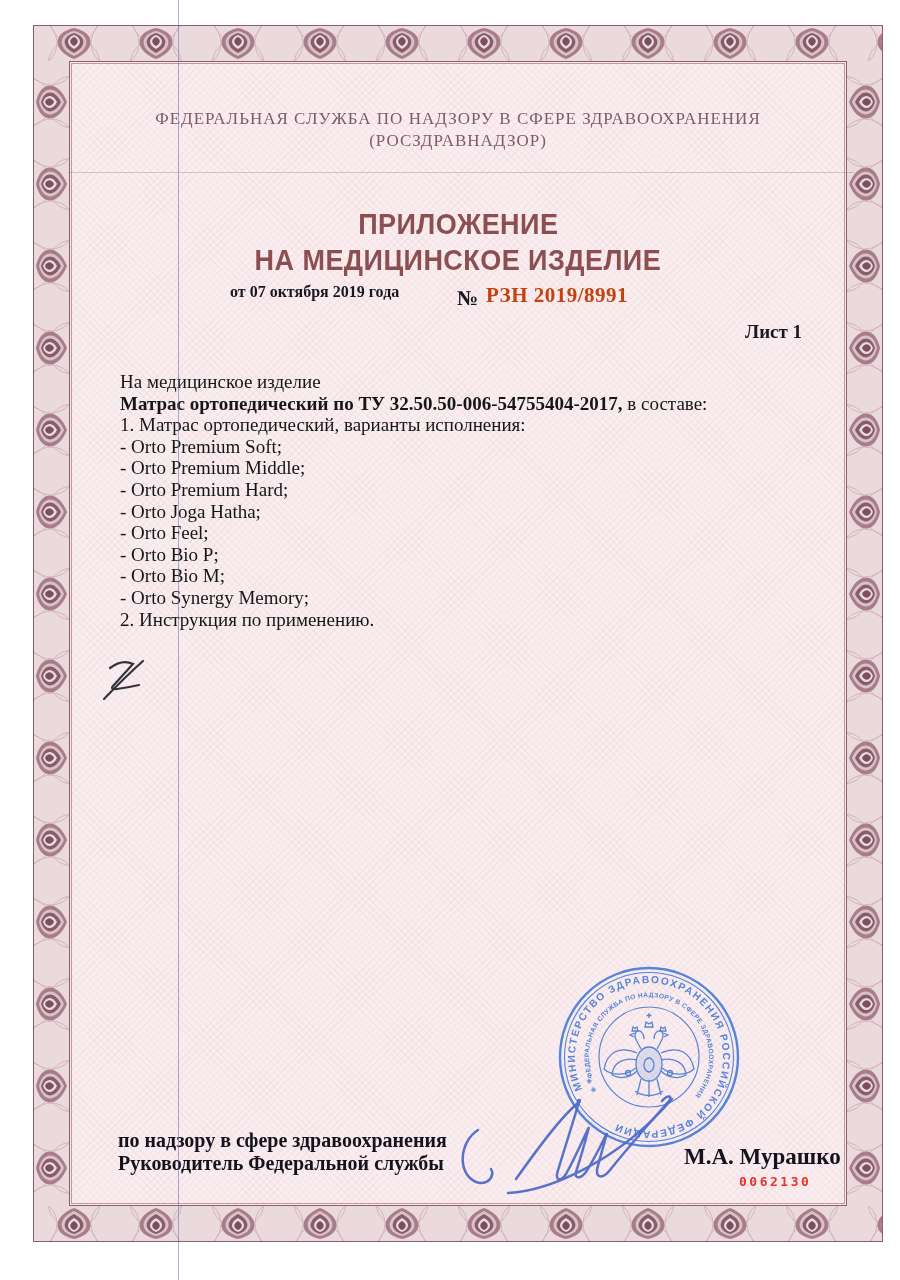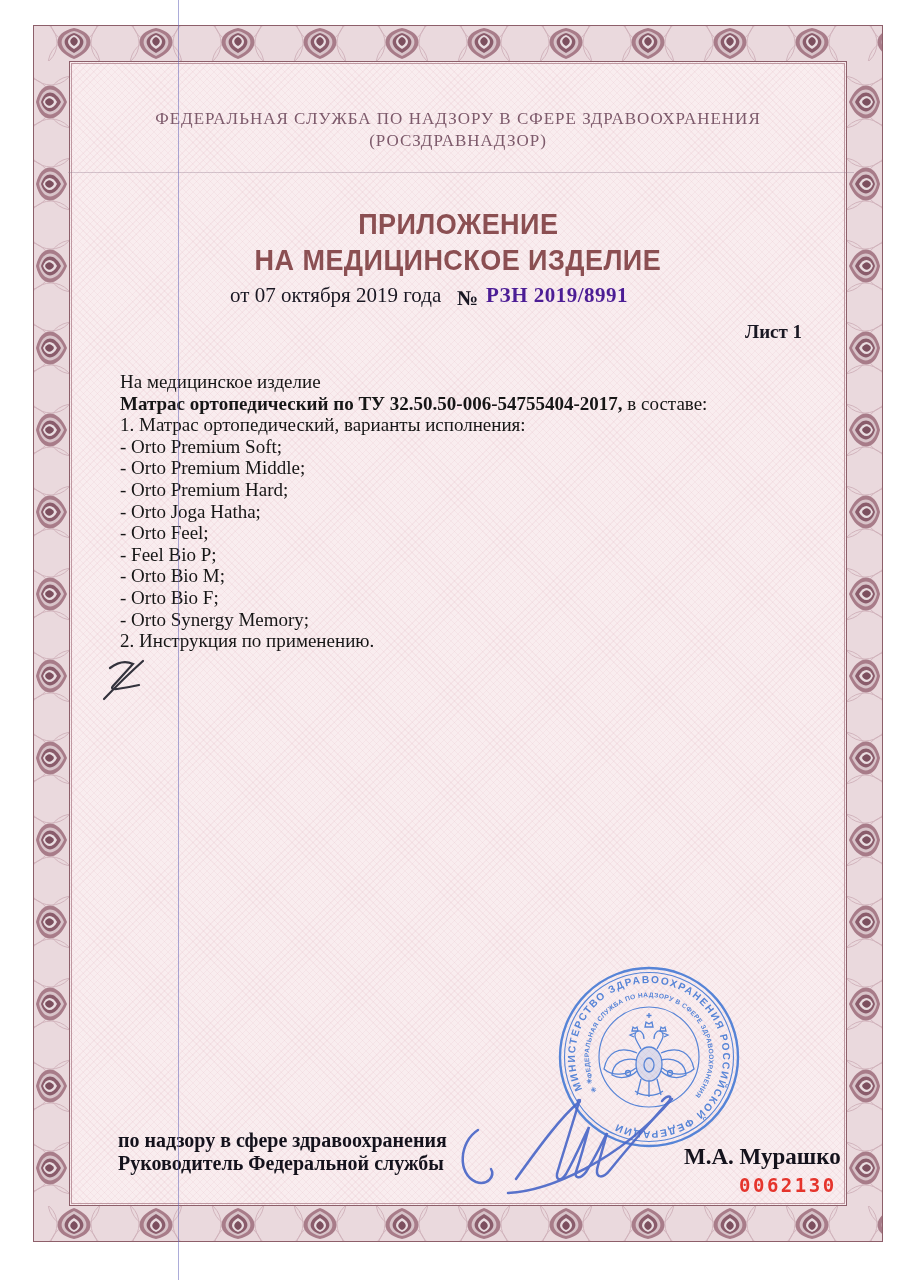--- a/index.html
+++ b/index.html
@@ -26,38 +26,38 @@
     left:25px;top:108px;width:850px;text-align:center;
     color:#7d5a6b;font-size:17px;line-height:22px;letter-spacing:1px;
   }
   .title{
     left:25px;top:171px;width:850px;text-align:center;
     color:#8b4f52;font-family:"Liberation Sans", sans-serif;font-weight:bold;
     font-size:30px;line-height:36px;margin-top:35px;
   }
   .title .tline{display:inline-block;transform:scaleX(.9);transform-origin:center;white-space:nowrap;letter-spacing:.5px;}
   .dateline{top:283px;left:0;width:900px;height:30px;}
-  .date-text{position:absolute;left:222px;top:0;font-weight:normal;font-size:21px;color:#191722;}
+  .date-text{position:absolute;left:222px;top:0;font-weight:bold;font-size:16px;color:#191722;}
   .num-sign{position:absolute;left:449px;top:3px;font-weight:bold;font-size:21px;color:#191722;}
-  .num-value{position:absolute;left:478px;top:0;font-weight:bold;font-size:21px;color:#4c1d95;letter-spacing:.5px;}
+  .num-value{position:absolute;left:478px;top:0;font-weight:bold;font-size:21px;color:#c2410c;letter-spacing:.5px;}
   .sheet{left:737px;top:321px;font-weight:bold;font-size:19px;color:#191722;}
   .bodytext{
     left:112px;top:371px;width:620px;
     font-size:19px;line-height:21.6px;color:#161616;white-space:nowrap;
   }
   .bodytext .b{font-weight:bold;}
   .sig-title{
     left:110px;top:1129px;width:420px;
     font-weight:bold;font-size:20px;line-height:23px;color:#14121c;
   }
   .sig-name{left:676px;top:1144px;font-weight:bold;font-size:23px;color:#14121c;}
   .serial{
     left:731px;top:1174px;
     font-family:"DejaVu Sans Mono", monospace;font-weight:bold;
-    font-size:19px;letter-spacing:2.5px;color:#e5342c;
+    font-size:13px;letter-spacing:2.5px;color:#e5342c;
   }
   .stamp{left:549px;top:965px;z-index:20;opacity:.95;}
   .signature{left:438px;top:1082px;z-index:25;}
   .handmark{left:92px;top:658px;z-index:10;}
 </style>
 </head>
 <body>
 
 <div class="page">
 
@@ -151,23 +151,22 @@
 
   <div class="abs bodytext">
     <div>На медицинское изделие</div>
     <div><span class="b">Матрас ортопедический по ТУ 32.50.50-006-54755404-2017,</span><span> в составе:</span></div>
     <div>1. Матрас ортопедический, варианты исполнения:</div>
     <div>- Orto Premium Soft;</div>
       <div>- Orto Premium Middle;</div>
       <div>- Orto Premium Hard;</div>
       <div>- Orto Joga Hatha;</div>
       <div>- Orto Feel;</div>
-      <div>- Feel Bio P;</div>
+      <div>- Orto Bio P;</div>
       <div>- Orto Bio M;</div>
-      <div>- Orto Bio F;</div>
       <div>- Orto Synergy Memory;</div>
     <div>2. Инструкция по применению.</div>
   </div>
 
   <svg class="abs handmark" width="52" height="48" viewBox="0 0 52 48">
     <g stroke="#33323c" stroke-width="2.2" fill="none" stroke-linecap="round">
       <path d="M10,10 Q22,1 33,6 L13,28 Q10,31.5 17,31 Q28,29.5 39,27"></path>
       <path d="M4,41 Q24,20 43,3"></path>
     </g>
   </svg>

